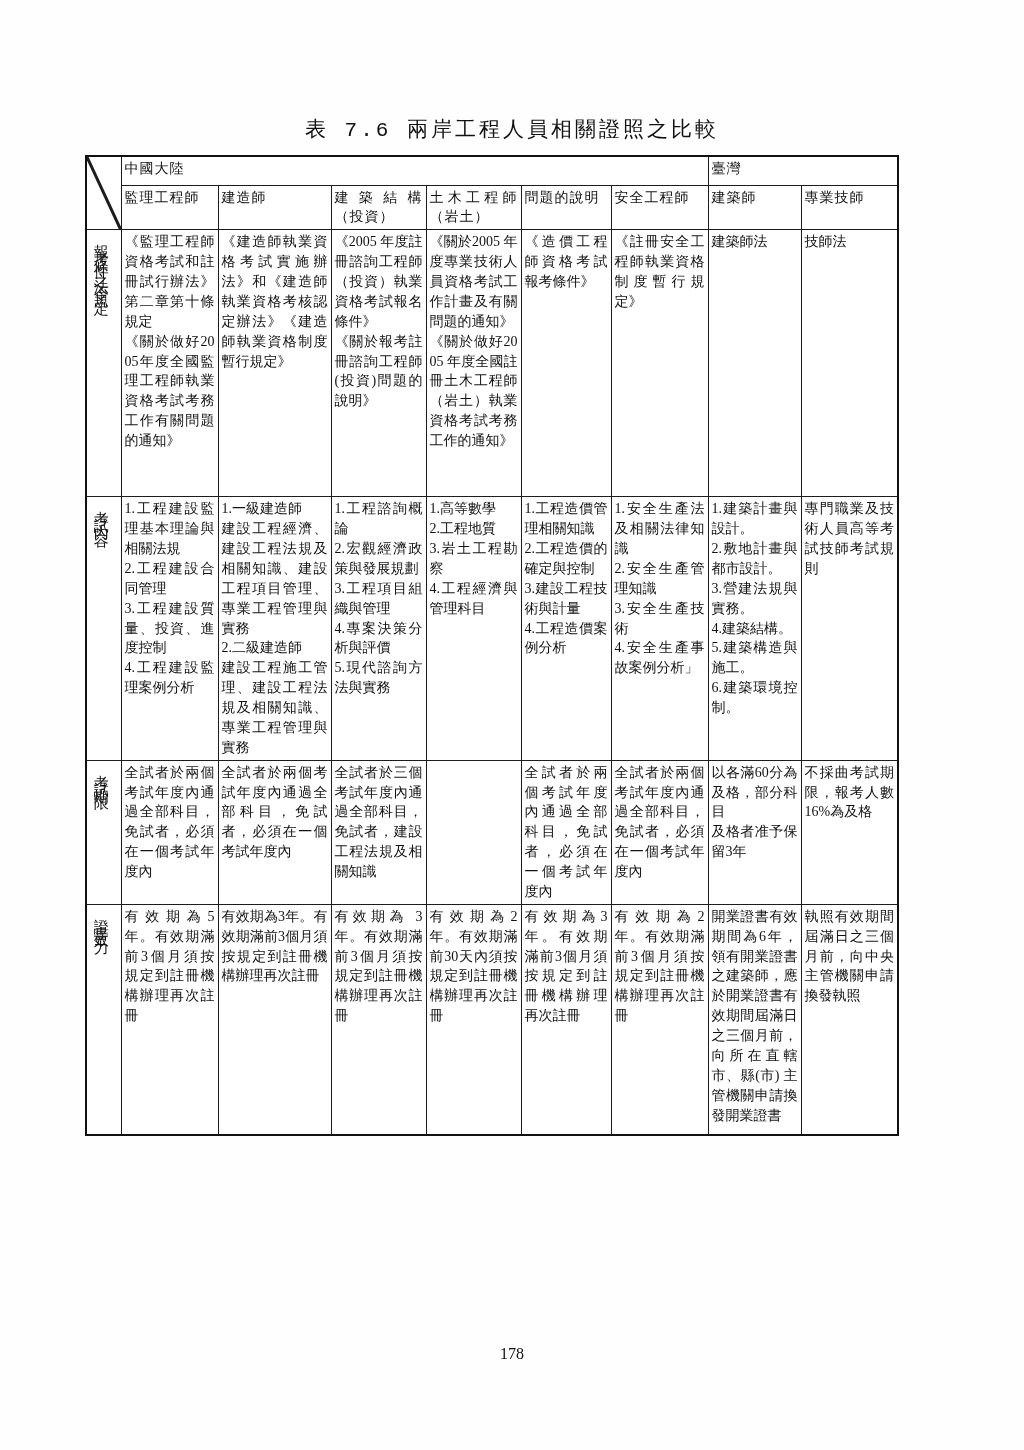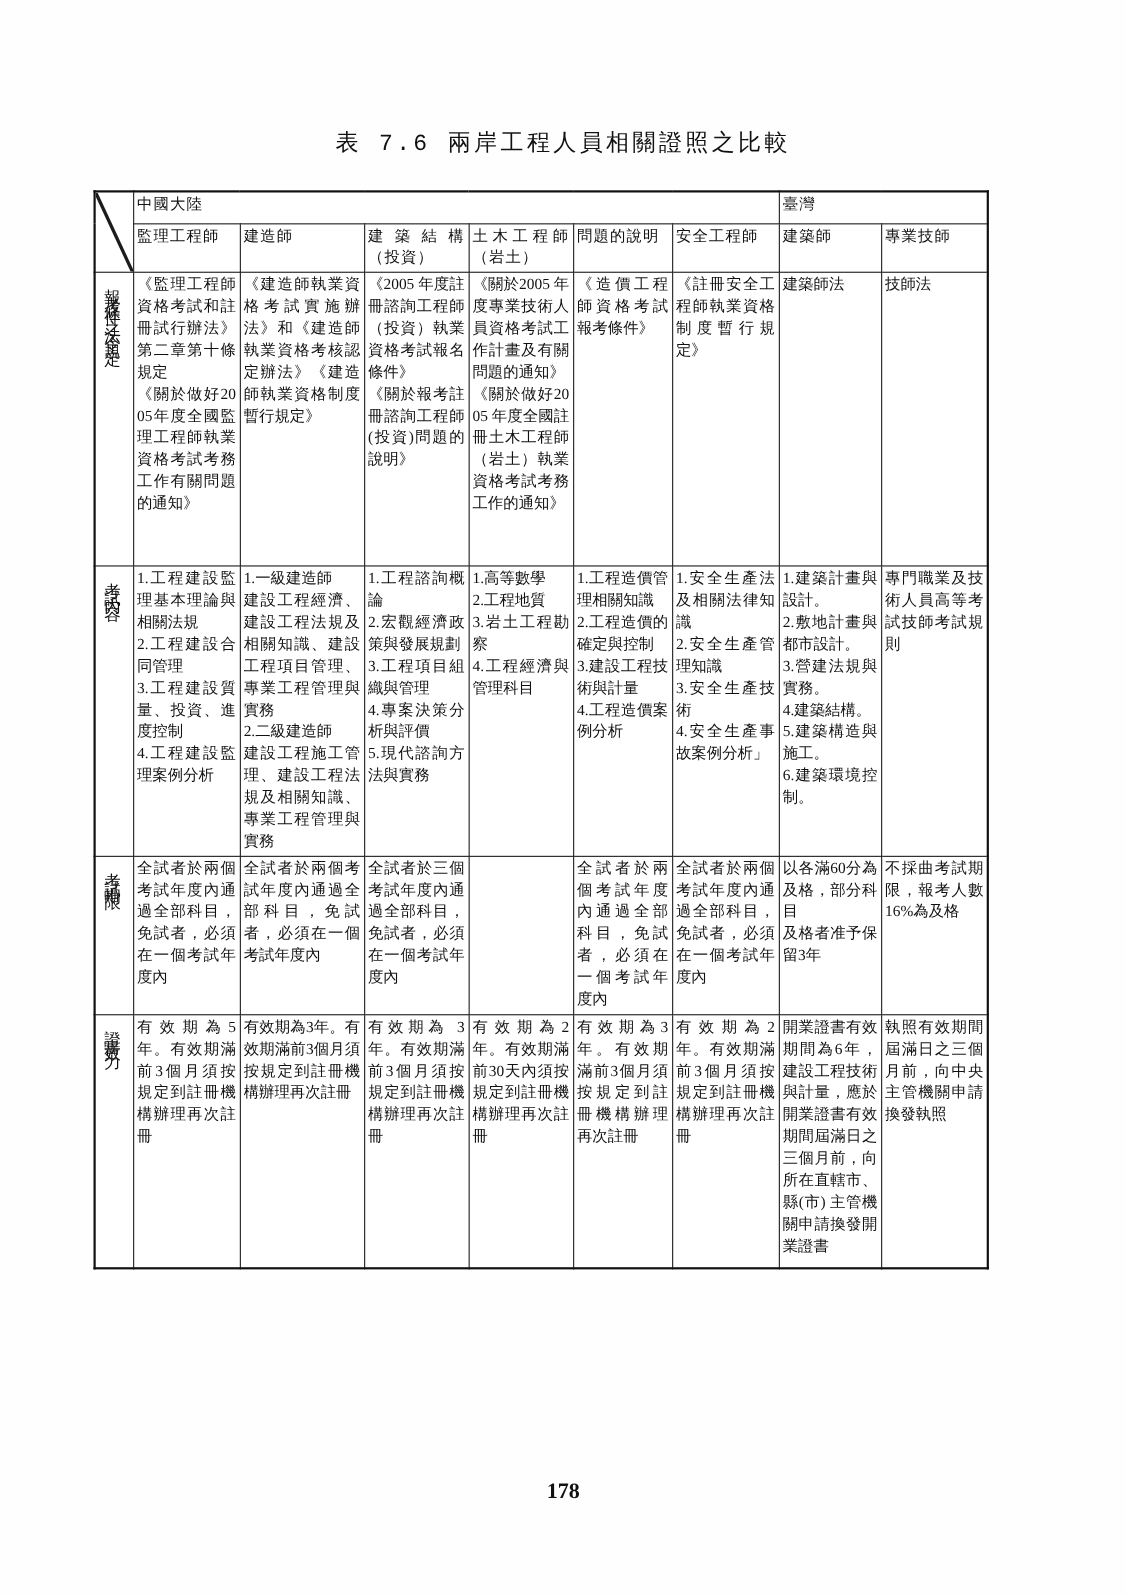--- a/index.html
+++ b/index.html
@@ -17,21 +17,21 @@
     top:115px;left:0;width:100%;
     text-align:center;
     font-size:21px;
     font-weight:normal;
     letter-spacing:3px;
     margin:0;
     font-family:Liberation Mono, monospace;
   }
   table.cmp{
     position:absolute;
-    left:85px;top:173px;
+    left:85px;top:155px;
     width:812px;
     border-collapse:collapse;
     table-layout:fixed;
     background:#fff;
   }
   table.cmp td{
     border:1px solid #1c1c1c;
     vertical-align:top;
     padding:2px 3px;
     font-size:14px;
@@ -69,22 +69,21 @@
     font-size:15px;
     display:inline-block;
     white-space:normal;
   }
   td.diag{position:relative;padding:0;}
   td.diag svg{position:absolute;inset:0;width:100%;height:100%;display:block;}
   .page-number{
     position:absolute;
     top:1345px;left:0;width:100%;
     text-align:center;
-    font-size:20px;
-    font-weight:bold;
+    font-size:16px;
   }
 </style>
 </head>
 <body>
 
 <div class="page">
 
   <h1 class="doc-title">表 7.6 兩岸工程人員相關證照之比較</h1>
 
   <table class="cmp">
@@ -168,38 +167,38 @@
 4.建築結構。
 5.建築構造與施工。
 6.建築環境控制。</td>
       <td>專門職業及技術人員高等考試技師考試規則</td>
     </tr>
 
     <tr class="r3">
       <td class="lbl"><span>考試期限</span></td>
       <td>全試者於兩個考試年度內通過全部科目，免試者，必須在一個考試年度內</td>
       <td>全試者於兩個考試年度內通過全部科目，免試者，必須在一個考試年度內</td>
-      <td>全試者於三個考試年度內通過全部科目，免試者，必須在一個考試年度內</td>
+      <td>全試者於三個考試年度內通過全部科目，免試者，建設工程法規及相關知識</td>
       <td></td>
       <td>全試者於兩個考試年度內通過全部科目，免試者，必須在一個考試年度內</td>
       <td>全試者於兩個考試年度內通過全部科目，免試者，必須在一個考試年度內</td>
       <td>以各滿60分為及格，部分科目
 及格者准予保留3年</td>
       <td>不採曲考試期限，報考人數16%為及格</td>
     </tr>
 
     <tr class="r4">
       <td class="lbl"><span>證書效力</span></td>
       <td>有效期為5年。有效期滿前3個月須按規定到註冊機構辦理再次註冊</td>
       <td>有效期為3年。有效期滿前3個月須按規定到註冊機構辦理再次註冊</td>
       <td>有效期為 3年。有效期滿前3個月須按規定到註冊機構辦理再次註冊</td>
       <td>有效期為2年。有效期滿前30天內須按規定到註冊機構辦理再次註冊</td>
       <td>有效期為3年。有效期滿前3個月須按規定到註冊機構辦理再次註冊</td>
       <td>有效期為2年。有效期滿前3個月須按規定到註冊機構辦理再次註冊</td>
-      <td>開業證書有效期間為6年，建設工程技術與計量，應於開業證書有效期間屆滿日之三個月前，向所在直轄市、縣(市) 主管機關申請換發開業證書</td>
+      <td>開業證書有效期間為6年，領有開業證書之建築師，應於開業證書有效期間屆滿日之三個月前，向所在直轄市、縣(市) 主管機關申請換發開業證書</td>
       <td>執照有效期間 屆滿日之三個月前，向中央主管機關申請換發執照</td>
     </tr>
   </tbody>
     </table>
 
   <div class="page-number">178</div>
 
 </div>
 
 </body></html>

